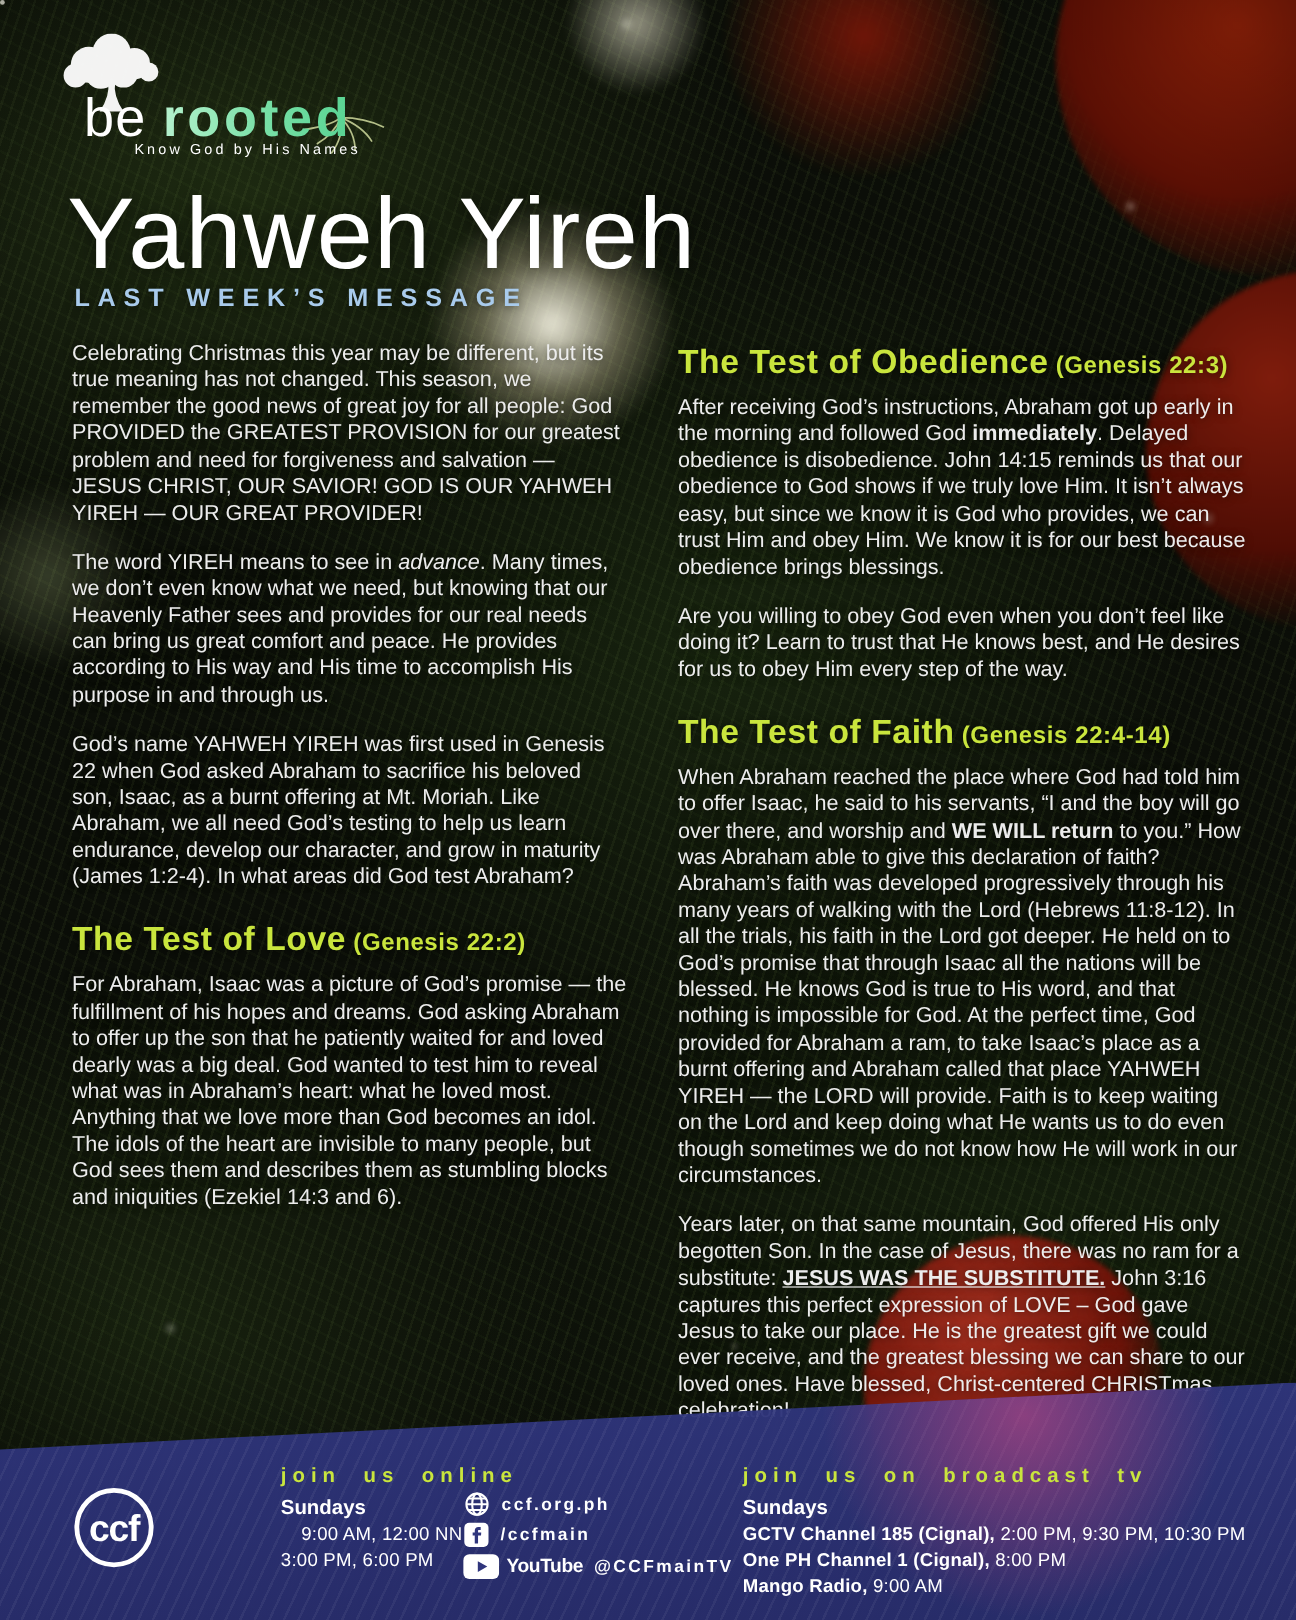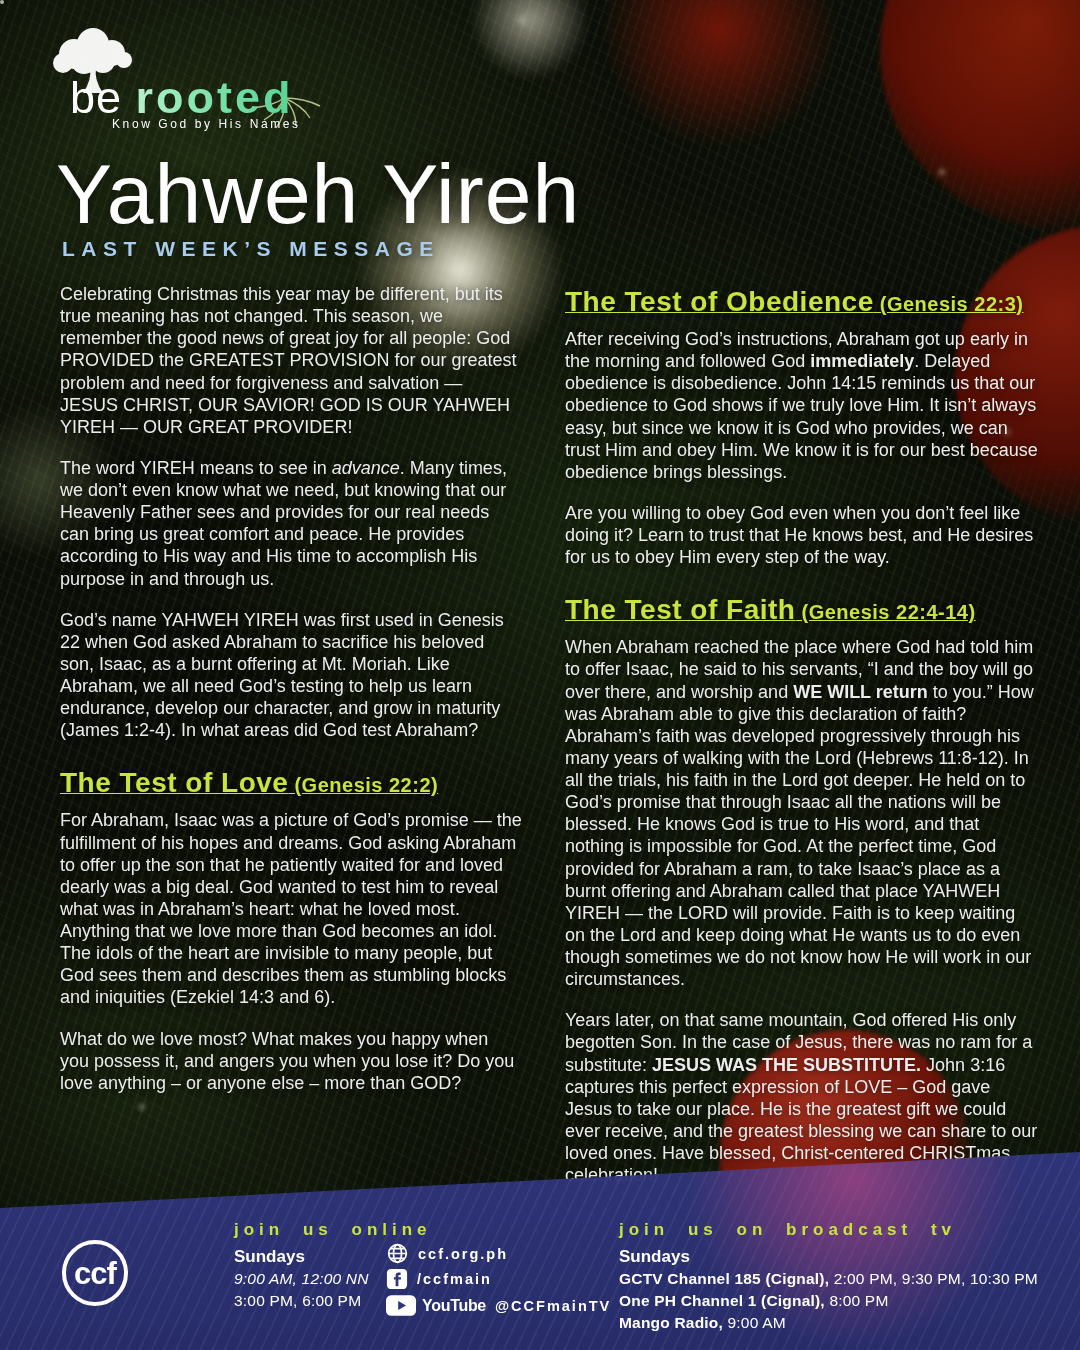--- a/index.html
+++ b/index.html
@@ -72,22 +72,22 @@
 
   
   .columns{position:absolute;left:60px;top:283px;width:978px;display:flex;gap:43px;
     text-shadow:0 1px 7px rgba(0,0,0,.6);}
   .col-left{width:462px;}
   .col-right{width:473px;}
   .body-p{margin:0 0 19px;font-size:18px;line-height:1.23;color:var(--body_text,#ececec);}
   .col .body-p:last-child{margin-bottom:0;}
   .seg-b{font-weight:bold;margin-top:16px;}
   .seg-i{font-style:italic;}
-  .seg-bu{font-weight:bold;}
-  .section-heading{margin:26px 0 10px;color:var(--accent_green,#c9e53d);text-decoration:underline;}
+  .seg-bu{font-weight:bold;text-decoration:underline;}
+  .section-heading{margin:26px 0 10px;color:var(--accent_green,#c9e53d);}
   .col > .section-heading:first-child{margin-top:3px;}
   .sh-title{font-size:28px;font-weight:bold;letter-spacing:.5px;}
   .sh-ref{font-size:20px;font-weight:bold;letter-spacing:.5px;}
 
   
   .footer{position:absolute;left:0;top:1152px;width:1080px;height:198px;
     clip-path:polygon(0 56px, 100% 0, 100% 100%, 0 100%);
     background:
       radial-gradient(240px 240px at 79% 14%, rgba(211,74,134,.55), rgba(211,74,134,0) 70%),
       repeating-linear-gradient(115deg, rgba(255,255,255,.05) 0 2px, transparent 2px 11px),
@@ -146,41 +146,40 @@
   <div class="main-title">Yahweh Yireh</div>
   <div class="subtitle">LAST WEEK’S MESSAGE</div>
 
   <div class="columns">
     <div class="col col-left">
         <p class="body-p"><span>Celebrating Christmas this year may be different, but its true meaning has not changed. This season, we remember the good news of great joy for all people: God PROVIDED the GREATEST PROVISION for our greatest problem and need for forgiveness and salvation — JESUS CHRIST, OUR SAVIOR! GOD IS OUR YAHWEH YIREH — OUR GREAT PROVIDER!</span></p>
         <p class="body-p"><span>The word YIREH means to see in </span><span class="seg-i">advance</span><span>. Many times, we don’t even know what we need, but knowing that our Heavenly Father sees and provides for our real needs can bring us great comfort and peace. He provides according to His way and His time to accomplish His purpose in and through us.</span></p>
         <p class="body-p"><span>God’s name YAHWEH YIREH was first used in Genesis 22 when God asked Abraham to sacrifice his beloved son, Isaac, as a burnt offering at Mt. Moriah. Like Abraham, we all need God’s testing to help us learn endurance, develop our character, and grow in maturity (James 1:2-4). In what areas did God test Abraham?</span></p>
         <div class="section-heading"><span class="sh-title">The Test of Love</span><span class="sh-ref"> (Genesis 22:2)</span></div>
         <p class="body-p"><span>For Abraham, Isaac was a picture of God’s promise — the fulfillment of his hopes and dreams. God asking Abraham to offer up the son that he patiently waited for and loved dearly was a big deal. God wanted to test him to reveal what was in Abraham’s heart: what he loved most. Anything that we love more than God becomes an idol. The idols of the heart are invisible to many people, but God sees them and describes them as stumbling blocks and iniquities (Ezekiel 14:3 and 6).</span></p>
-        <p class="body-p"><span>What do we love most? What makes you happy when you possess it, and angers you when you lose it? Do you love anything – or anyone else – more than GOD?</span></p>
       </div>
     <div class="col col-right">
         <div class="section-heading"><span class="sh-title">The Test of Obedience</span><span class="sh-ref"> (Genesis 22:3)</span></div>
         <p class="body-p"><span>After receiving God’s instructions, Abraham got up early in the morning and followed God </span><span class="seg-b">immediately</span><span>. Delayed obedience is disobedience. John 14:15 reminds us that our obedience to God shows if we truly love Him. It isn’t always easy, but since we know it is God who provides, we can trust Him and obey Him. We know it is for our best because obedience brings blessings.</span></p>
         <p class="body-p"><span>Are you willing to obey God even when you don’t feel like doing it? Learn to trust that He knows best, and He desires for us to obey Him every step of the way.</span></p>
         <div class="section-heading"><span class="sh-title">The Test of Faith</span><span class="sh-ref"> (Genesis 22:4-14)</span></div>
         <p class="body-p"><span>When Abraham reached the place where God had told him to offer Isaac, he said to his servants, “I and the boy will go over there, and worship and </span><span class="seg-b">WE WILL return</span><span> to you.”  How was Abraham able to give this declaration of faith? Abraham’s faith was developed progressively through his many years of walking with the Lord (Hebrews 11:8-12). In all the trials, his faith in the Lord got deeper. He held on to God’s promise that through Isaac all the nations will be blessed. He knows God is true to His word, and that nothing is impossible for God. At the perfect time, God provided for Abraham a ram, to take Isaac’s place as a burnt offering and Abraham called that place YAHWEH YIREH — the LORD will provide. Faith is to keep waiting on the Lord and keep doing what He wants us to do even though sometimes we do not know how He will work in our circumstances.</span></p>
         <p class="body-p"><span>Years later, on that same mountain, God offered His only begotten Son. In the case of Jesus, there was no ram for a substitute: </span><span class="seg-bu">JESUS WAS THE SUBSTITUTE.</span><span> John 3:16 captures this perfect expression of LOVE – God gave Jesus to take our place. He is the greatest gift we could ever receive, and the greatest blessing we can share to our loved ones. Have blessed, Christ-centered CHRISTmas celebration!</span></p>
       </div>
   </div>
 
   <div class="footer">
 
     <div class="ccf-logo">
       <span>ccf</span>
     </div>
 
     <div class="fo-heading" style="left:234px;">join us online</div>
     <div class="fo-day" style="left:234px;">Sundays</div>
-    <div class="fo-line" style="left:234px;top:118px;font-style:italic;">9:00 AM, 12:00 NN</div>
+    <div class="fo-line" style="left:251px;top:118px;">9:00 AM, 12:00 NN</div>
     <div class="fo-line" style="left:234px;top:140px;">3:00 PM, 6:00 PM</div>
 
     <div class="link-row" style="left:386px;top:90px;">
       <svg width="23" height="23" viewBox="0 0 24 24">
         <g fill="none" stroke="#ffffff" stroke-width="1.8">
           <circle cx="12" cy="12" r="9.2"></circle>
             <ellipse cx="12" cy="12" rx="4.2" ry="9.2"></ellipse>
           <path d="M2.8 12h18.4 M4.6 7h14.8 M4.6 17h14.8"></path>
         </g>
       </svg>

